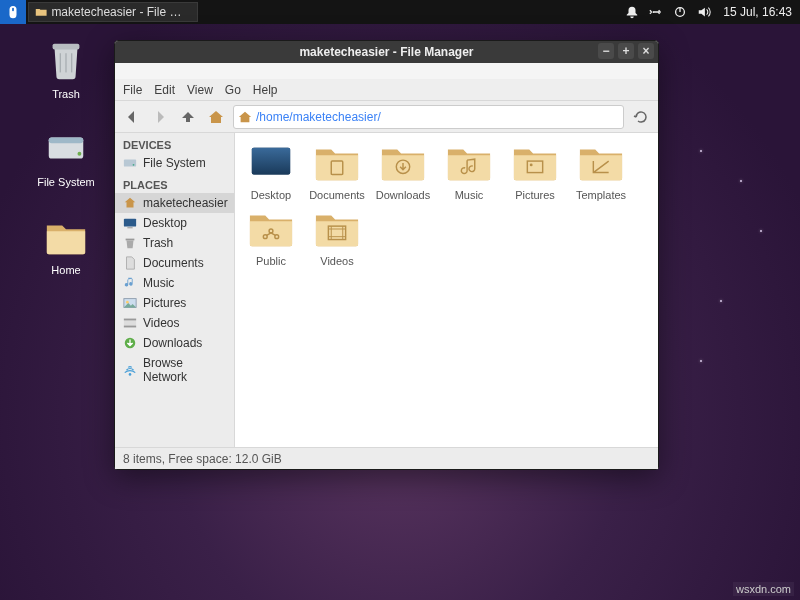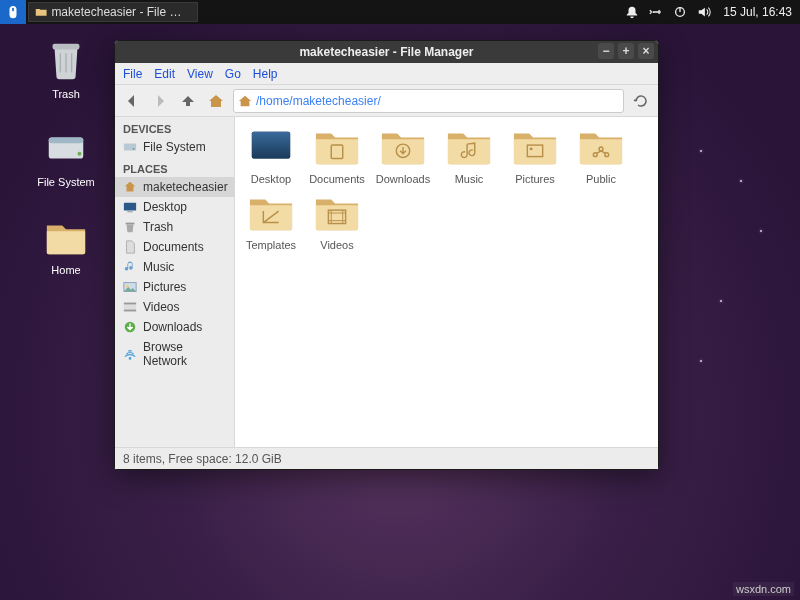--- a/index.html
+++ b/index.html
@@ -46,21 +46,21 @@
   box-shadow: 0 8px 30px rgba(0,0,0,.45);
   display: flex; flex-direction: column;
 }
 .titlebar {
   height: 22px; background: #3a3a3a; color: #eee;
   display: flex; align-items: center; justify-content: center; position: relative;
   border-radius: 3px 3px 0 0; font-weight: bold; font-size: 12px;
 }
 .win-controls { position: absolute; right: 4px; top: 2px; display: flex; gap: 4px; }
 .wc { width: 16px; height: 16px; border-radius: 3px; background: #4a4a4a; color: #ddd; display:flex; align-items:center; justify-content:center; font-size:12px; line-height:1; cursor:default;}
-.menubar { height: 22px; background: #eee; border-bottom: 1px solid #d8d8d8; display: flex; align-items:center; gap: 12px; padding: 8px 8px; color: #1d4ed8; }
+.menubar { height: 22px; background: #eee; border-bottom: 1px solid #d8d8d8; display: flex; align-items:center; gap: 12px; padding: 8px 8px; color: #404040; margin-top: 16px; }
 .menubar span { cursor: default; }
 .toolbar { height: 32px; background: #eee; border-bottom: 1px solid #d8d8d8; display:flex; align-items:center; padding: 0 6px; gap:6px; }
 .tb-btn { width: 22px; height: 22px; display:flex; align-items:center; justify-content:center; color:#555; }
 .tb-btn.disabled { color: #bbb; }
 .pathbar { flex:1; height: 24px; border:1px solid #ccc; border-radius:3px; background:#fff; display:flex; align-items:center; padding:0 4px; gap:4px; }
 .pathbar input { flex:1; border:none; outline:none; font-size:12px; color:#3b82f6; }
 .reload { width:22px; height:22px; display:flex; align-items:center; justify-content:center; color:#555; }
 .win-body { flex:1; display:flex; min-height:0; }
 .sidebar { width: 120px; background:#ececec; border-right:1px solid #d8d8d8; overflow-y:auto; }
 .sb-header { font-weight:bold; color:#555; font-size:11px; padding:6px 8px 2px; }
@@ -314,39 +314,39 @@
               <path fill="#f3dba6" d="M2 12h44v24a2 2 0 0 1-2 2H4a2 2 0 0 1-2-2z"></path>
               <rect x="16" y="18" width="16" height="12" fill="none" stroke="#b8904a" stroke-width="1.5"></rect>
               <circle cx="20" cy="22" r="1.5" fill="#b8904a"></circle>
             </svg>
           <div>Pictures</div>
         </div>
         <div class="fitem">
           <svg class="fic" viewBox="0 0 48 40">
               <path fill="#d9b06a" d="M2 6h16l4 4h24v26a2 2 0 0 1-2 2H4a2 2 0 0 1-2-2z"></path>
               <path fill="#f3dba6" d="M2 12h44v24a2 2 0 0 1-2 2H4a2 2 0 0 1-2-2z"></path>
+              <path stroke="#b8904a" stroke-width="1.5" fill="none" d="M16 30l16-12m0 12H16V18"></path>
+            </svg>
+          <div>Templates</div>
+        </div>
+        <div class="fitem">
+          <svg class="fic" viewBox="0 0 48 40">
+              <path fill="#d9b06a" d="M2 6h16l4 4h24v26a2 2 0 0 1-2 2H4a2 2 0 0 1-2-2z"></path>
+              <path fill="#f3dba6" d="M2 12h44v24a2 2 0 0 1-2 2H4a2 2 0 0 1-2-2z"></path>
               <circle cx="24" cy="22" r="2" fill="none" stroke="#b8904a" stroke-width="1.5"></circle>
               <circle cx="18" cy="28" r="2" fill="none" stroke="#b8904a" stroke-width="1.5"></circle>
               <circle cx="30" cy="28" r="2" fill="none" stroke="#b8904a" stroke-width="1.5"></circle>
               <path stroke="#b8904a" stroke-width="1.5" d="M24 24l-5 3m5-3l5 3"></path>
             </svg>
           <div>Public</div>
         </div>
         <div class="fitem">
           <svg class="fic" viewBox="0 0 48 40">
               <path fill="#d9b06a" d="M2 6h16l4 4h24v26a2 2 0 0 1-2 2H4a2 2 0 0 1-2-2z"></path>
               <path fill="#f3dba6" d="M2 12h44v24a2 2 0 0 1-2 2H4a2 2 0 0 1-2-2z"></path>
-              <path stroke="#b8904a" stroke-width="1.5" fill="none" d="M16 30l16-12m0 12H16V18"></path>
-            </svg>
-          <div>Templates</div>
-        </div>
-        <div class="fitem">
-          <svg class="fic" viewBox="0 0 48 40">
-              <path fill="#d9b06a" d="M2 6h16l4 4h24v26a2 2 0 0 1-2 2H4a2 2 0 0 1-2-2z"></path>
-              <path fill="#f3dba6" d="M2 12h44v24a2 2 0 0 1-2 2H4a2 2 0 0 1-2-2z"></path>
               <rect x="15" y="17" width="18" height="14" fill="none" stroke="#b8904a" stroke-width="1.5"></rect>
               <path stroke="#b8904a" d="M15 20h18M15 28h18M18 17v14M30 17v14"></path>
             </svg>
           <div>Videos</div>
         </div>
       </div>
     </div>
   </div>
   <div class="statusbar">
     <span>8 items, Free space: 12.0 GiB</span>

